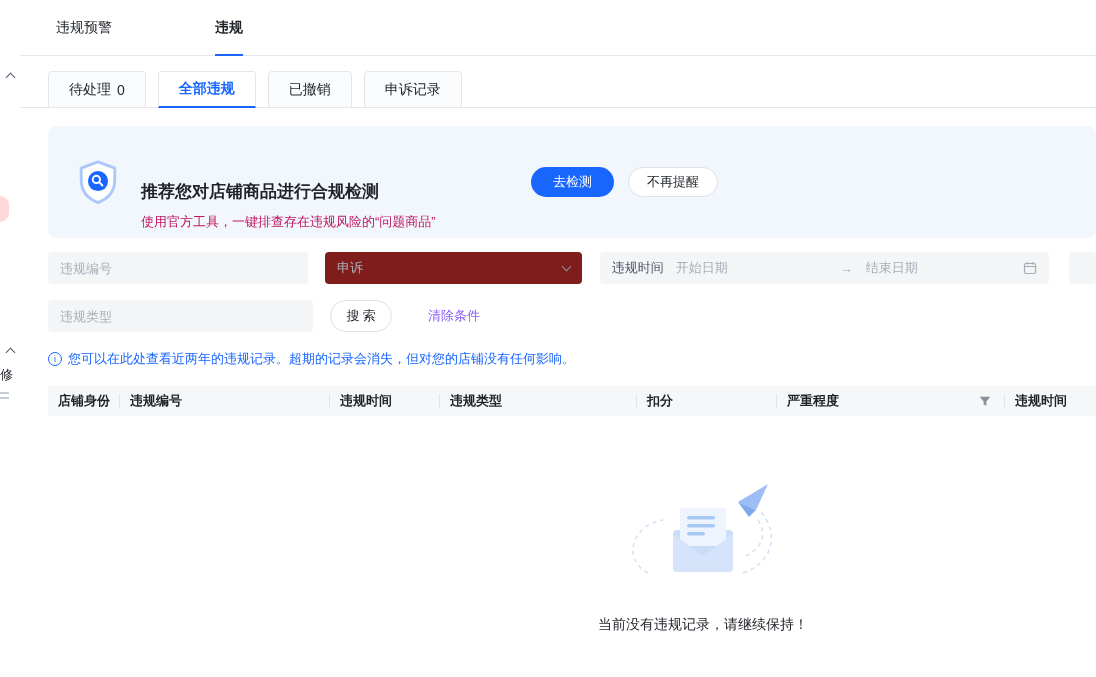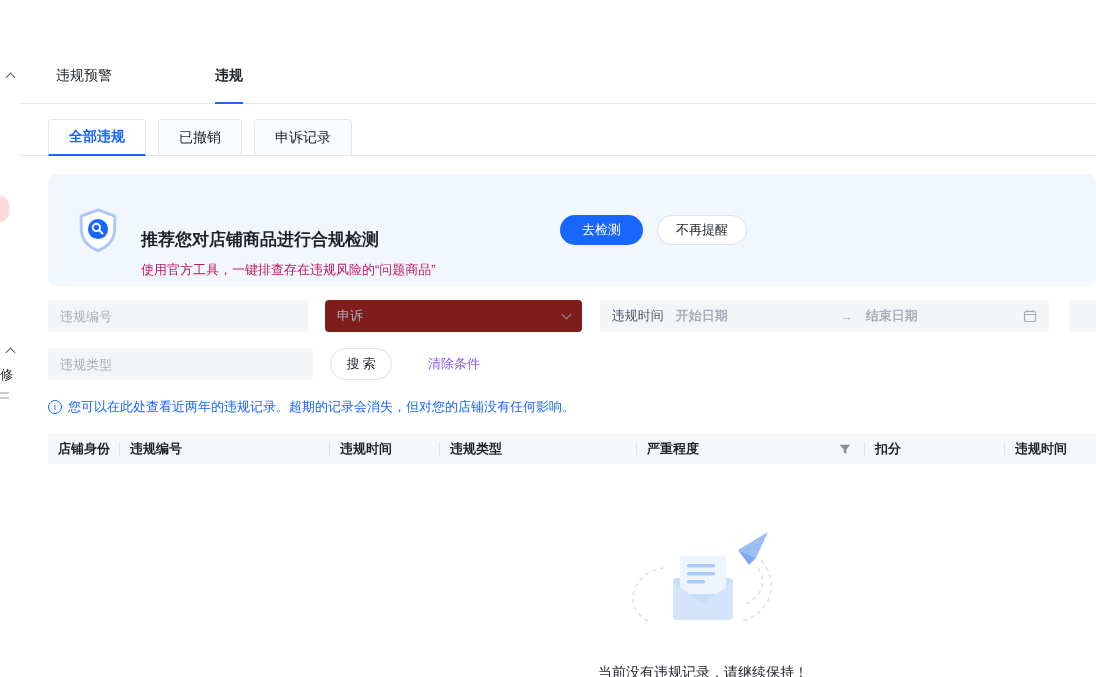--- a/index.html
+++ b/index.html
@@ -17,21 +17,21 @@
     transform:rotate(45deg); cursor:pointer; }
   .caret.c1 { top:74px; } .caret.c2 { top:349px; }
   .pink-frag { position:absolute; left:0; top:196px; width:9px; height:26px;
     background:#ffd9da; border-radius:0 13px 13px 0; }
   .side-char { position:absolute; left:0; top:366px; font-size:13px; color:#1f2329; }
   .side-bars { position:absolute; left:0; top:392px; }
   .side-bars i { display:block; width:9px; height:2px; background:#c9ced6; margin-bottom:3px; }
 
   
   .topnav { height:56px; border-bottom:1px solid #e5e6eb; display:flex;
-    align-items:stretch; padding-left:36px;margin-top:48px; }
+    align-items:stretch; padding-left:36px; }
   .nav-tab { position:relative; display:flex; align-items:center;
     font-size:14px; color:#1f2329; cursor:pointer; }
   .nav-tab + .nav-tab { margin-left:103px; }
   .nav-tab.active { font-weight:bold; }
   .nav-tab.active::after { content:""; position:absolute; left:0; right:0;
     bottom:-1px; height:2px; background:#1966ff; }
 
   
   .subtabs { height:52px; border-bottom:1px solid #e5e6eb; display:flex;
     align-items:flex-end; padding-left:28px; }
@@ -43,42 +43,42 @@
   .subtab.active { background:#fff; color:#1966ff; font-weight:bold;
     border-bottom:2px solid #1966ff; }
 
   
   .banner { position:relative; margin:18px 0 0 28px; height:112px;
     background:#f2f6fd; border-radius:8px; display:flex; align-items:center; }
   .shield-wrap { margin-left:27px; width:46px; height:46px; flex:none; }
   .banner-text { margin-left:20px; }
   .banner-title { font-size:17px; font-weight:bold; color:#1f2329;margin-top:47px; }
   .banner-sub { font-size:13px; color:#be185d; margin-top:10px; }
-  .banner-buttons { position:absolute; left:512px; top:41px; display:flex; gap:14px; }
+  .banner-buttons { position:absolute; left:483px; top:41px; display:flex; gap:14px; }
   .btn-primary { height:30px; padding:0 22px; background:#1966ff; color:#fff;
     border:none; border-radius:15px; font-size:13px; cursor:pointer; }
   .btn-secondary { height:30px; padding:0 18px; background:#fff; color:#1f2329;
     border:1px solid #dfe1e6; border-radius:15px; font-size:13px; cursor:pointer; }
 
   
   .filter-row1 { display:flex; margin:14px 0 0 28px; height:32px; }
   .filter-row2 { display:flex; margin:16px 0 0 28px; height:32px; align-items:center; }
   .f-input { width:265px; height:32px; background:#f4f5f7; border:none;
     border-radius:4px; padding:0 12px; font-size:13px; color:#1f2329; outline:none; }
   .f-input::placeholder { color:#a9aeb8; }
   .f-select { width:262px; margin-left:17px; background:#7f1d1d; border-radius:4px;
     display:flex; align-items:center; padding:0 12px; font-size:13px;
     color:#a9aeb8; cursor:pointer; }
   .chevron { margin-left:auto; width:7px; height:7px;
     border-right:1.3px solid #8a9099; border-bottom:1.3px solid #8a9099;
     transform:rotate(45deg); margin-top:-3px; }
   .f-date { width:458px; margin-left:18px; background:#f4f5f7; border-radius:4px;
     display:flex; align-items:center; padding:0 12px; font-size:13px; cursor:pointer; }
   .f-date .lbl { color:#4e5969; margin-right:12px; }
-  .f-date .ph { color:#a9aeb8;font-weight:bold; }
+  .f-date .ph { color:#a9aeb8; }
   .f-date .start { width:164px; }
   .f-date .sep { color:#a9aeb8; width:26px; }
   .f-date .cal { margin-left:auto; display:flex; }
   .f-frag { width:28px; height:32px; margin-left:20px; background:#f4f5f7;
     border-radius:4px; }
   .search-btn { width:62px; height:32px; margin-left:17px; border:1px solid #dfe1e6;
     background:#fff; border-radius:16px; font-size:13px; color:#1f2329; cursor:pointer;font-family:Liberation Serif, serif; }
   .clear-btn { margin-left:36px; font-size:13px; color:#8b5cf6; cursor:pointer; }
 
   
@@ -122,20 +122,24 @@
     <div class="topnav">
       <div class="nav-tab">
         <span>违规预警</span>
       </div>
       <div class="nav-tab active">
         <span>违规</span>
       </div>
     </div>
 
     <div class="subtabs">
+      <div class="subtab">
+        <span>待处理</span>
+        <span class="cnt">0</span>
+      </div>
       <div class="subtab active">
         <span>全部违规</span>
       </div>
       <div class="subtab">
         <span>已撤销</span>
       </div>
       <div class="subtab">
         <span>申诉记录</span>
       </div>
     </div>
@@ -197,30 +201,30 @@
       </div>
       <div class="th c2">
         <span>违规编号</span>
       </div>
       <div class="th c3">
         <span>违规时间</span>
       </div>
       <div class="th c4">
         <span>违规类型</span>
       </div>
+      <div class="th c6">
+        <span>扣分</span>
+      </div>
       <div class="th c5">
         <span>严重程度</span>
         <span class="funnel">
           <svg width="12" height="11" viewBox="0 0 12 11" fill="#8a9099">
             <path d="M0.8 0.8 H11.2 L7.4 5.4 V10 L4.6 8.2 V5.4 Z"></path>
           </svg>
         </span>
-      </div>
-      <div class="th c6">
-        <span>扣分</span>
       </div>
       <div class="th c7">
         <span>违规时间</span>
       </div>
     </div>
 
     <div class="empty">
       <svg width="170" height="112" viewBox="0 0 170 112">
         <path d="M30,95 C5,82 12,48 45,42" fill="none" stroke="#d5def0" stroke-width="1.5" stroke-dasharray="4,4"></path>
         <path d="M125,95 C155,85 162,55 142,33" fill="none" stroke="#d5def0" stroke-width="1.5" stroke-dasharray="4,4"></path>

